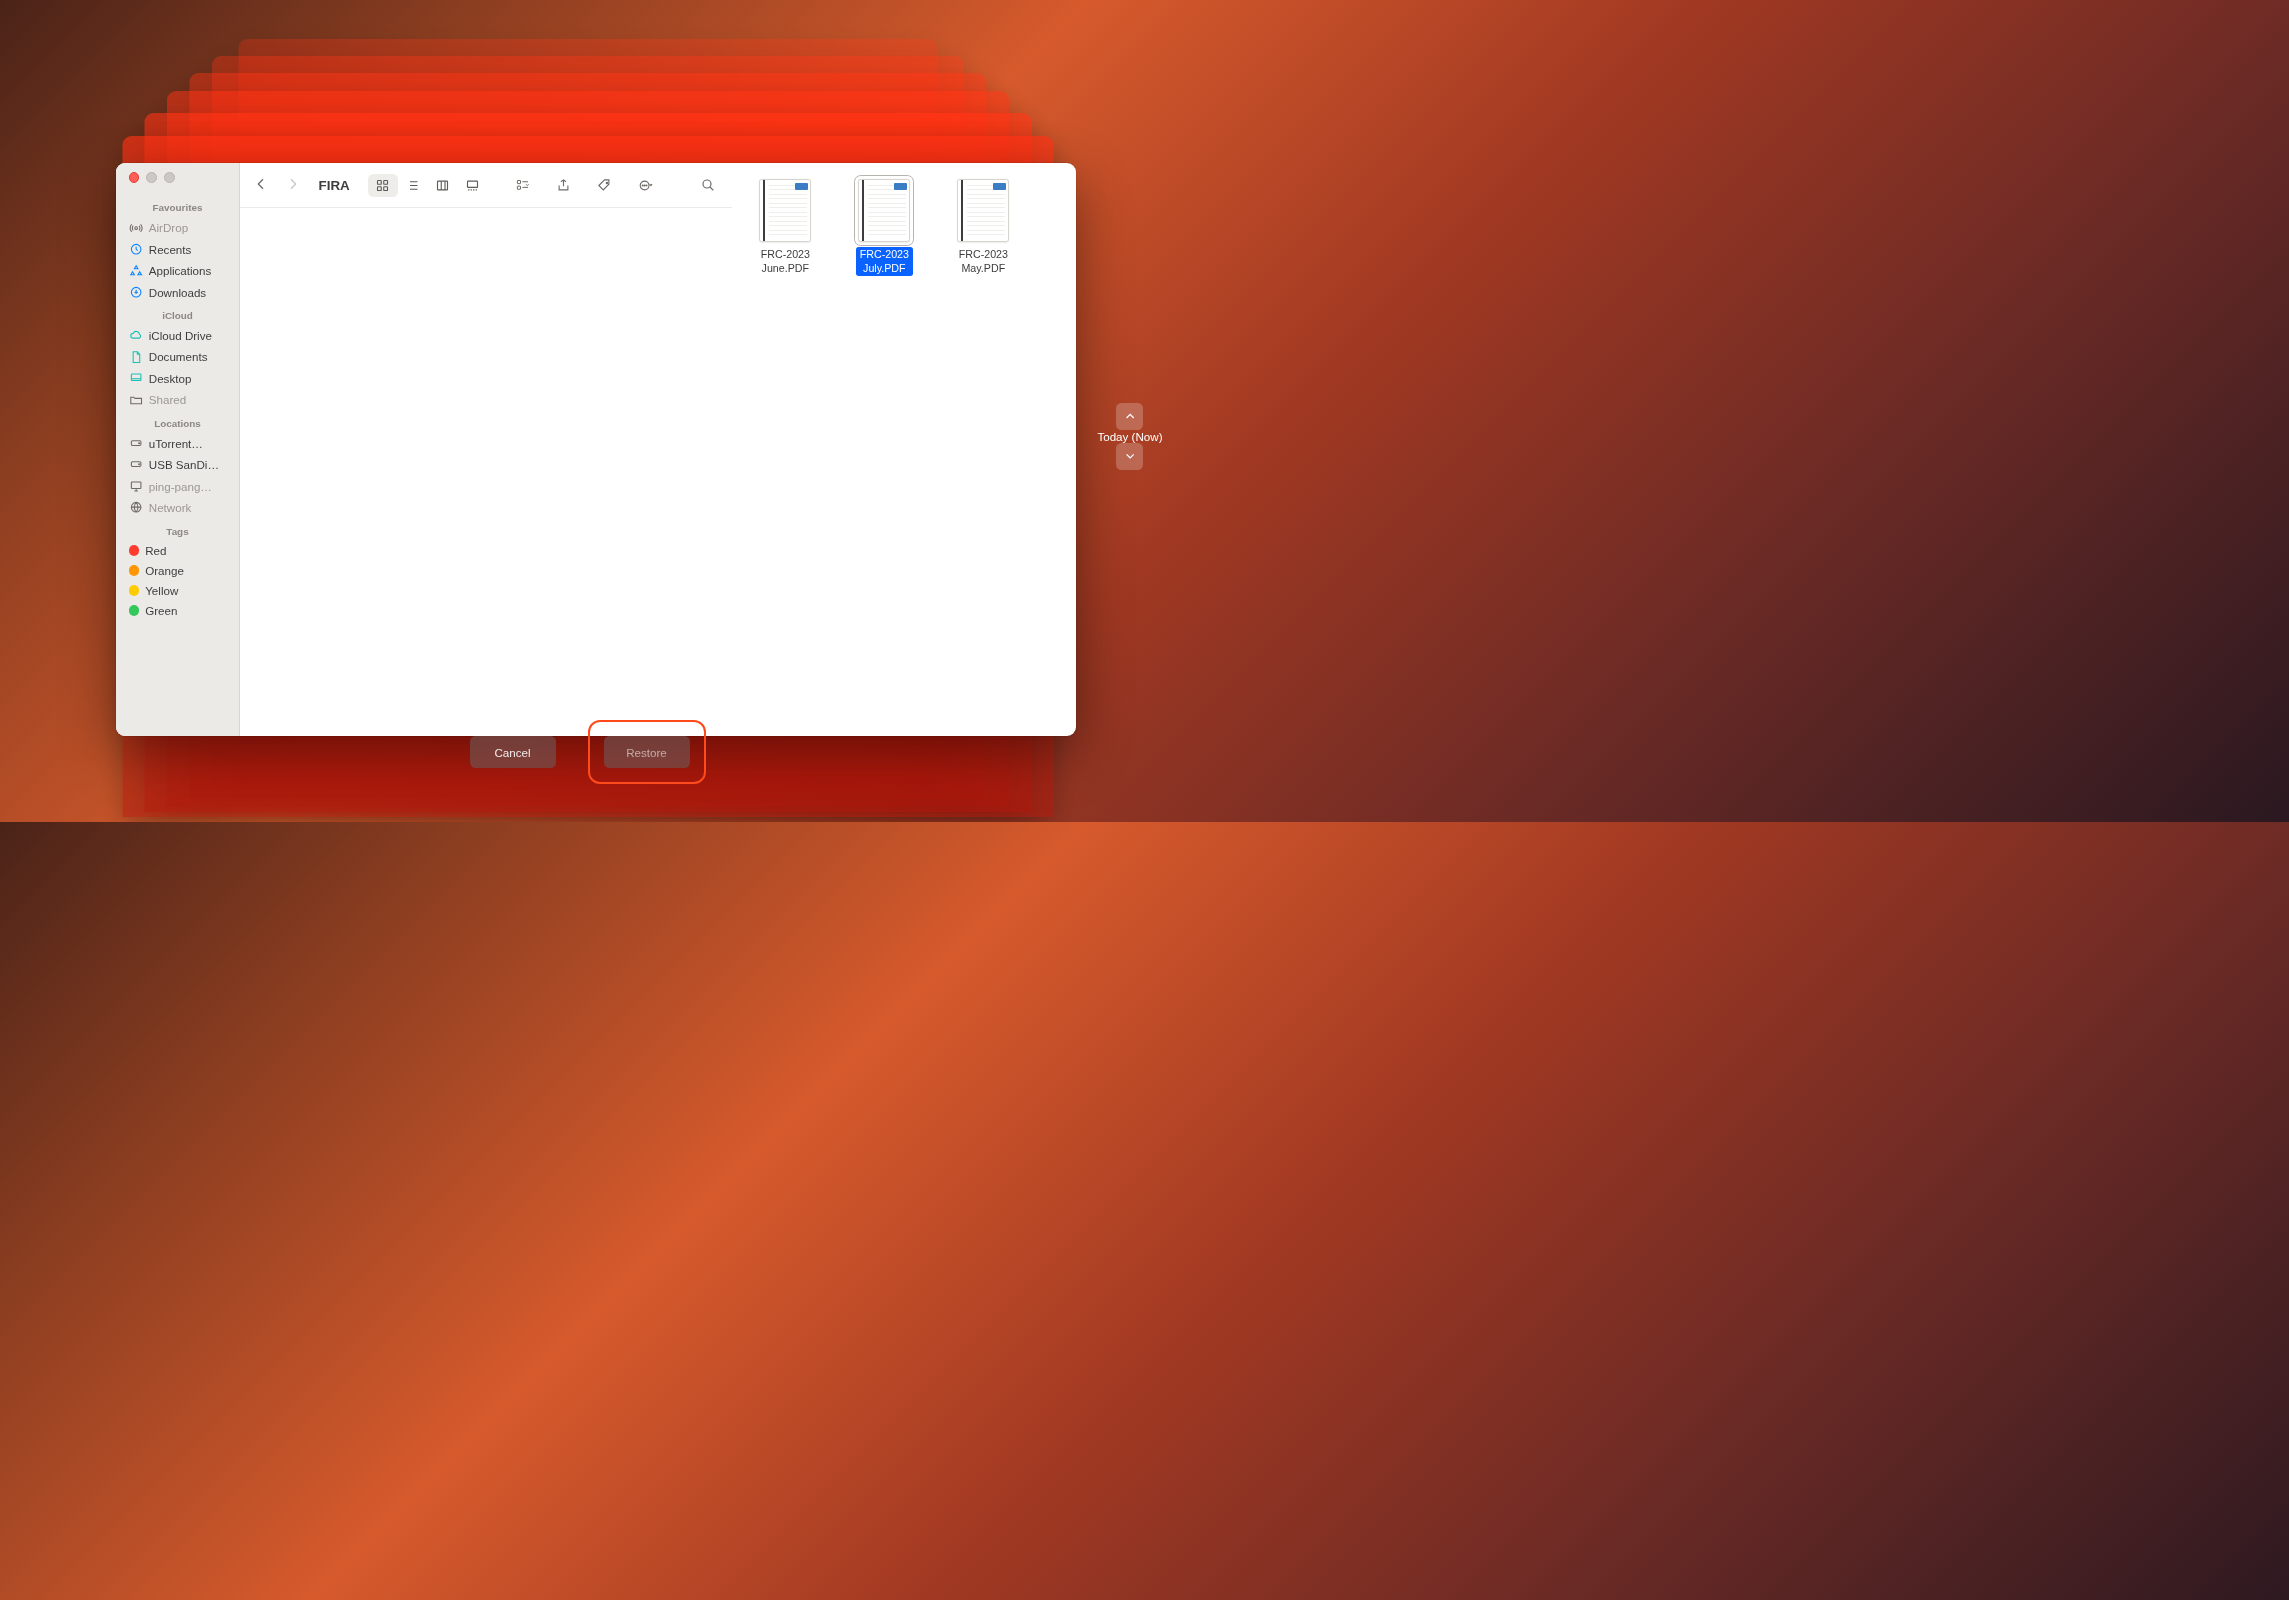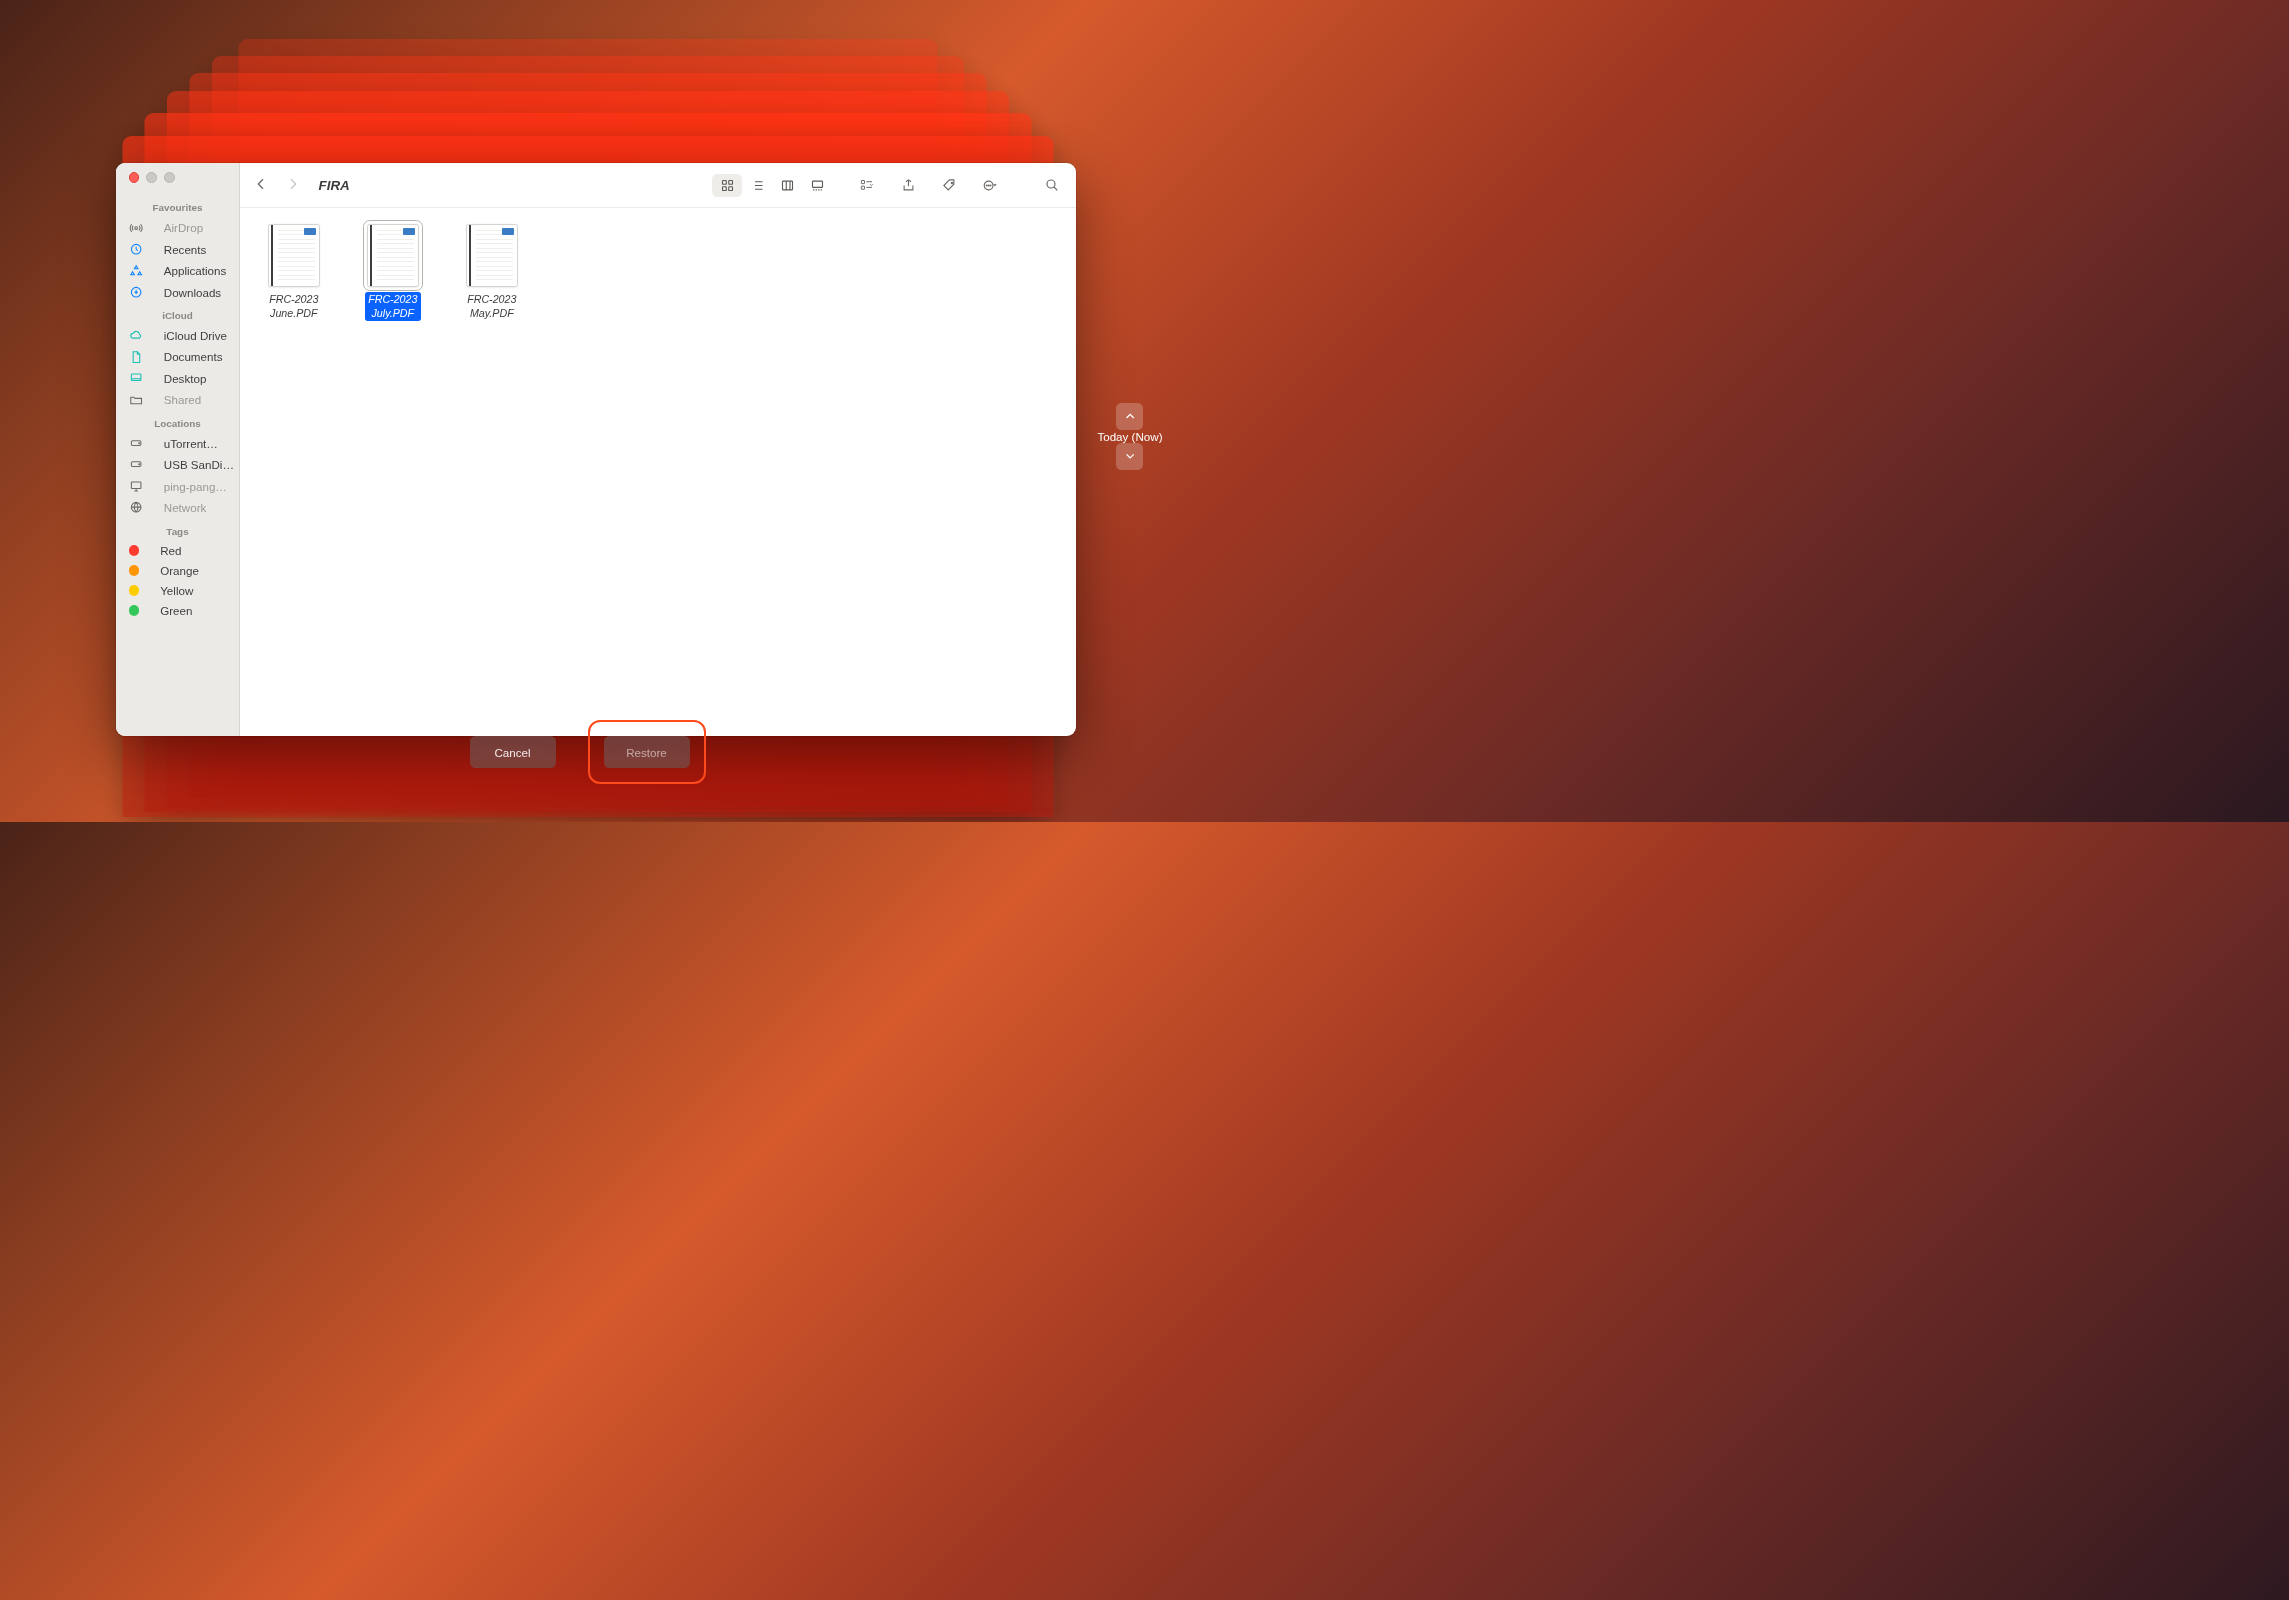--- a/index.html
+++ b/index.html
@@ -73,21 +73,21 @@
 .section-title {
   font-size: 9.9px;
   color: #8b8884;
   font-weight: 600;
   padding: 7.2px 12.5px 3.6px 12.5px;
 }
 
 .sb-item {
   display: flex;
   align-items: center;
-  gap: 21px;
+  gap: 6px;
   padding: 3.6px 9px 3.6px 12.5px;
   font-size: 11.6px;
   color: #3d3d3d;
   cursor: default;
   white-space: nowrap;
   overflow: hidden;
   text-overflow: ellipsis;
 }
 
 .sb-item.dim { color: #9b9893; }
@@ -103,22 +103,21 @@
 
 .tag-dot { width: 10.7px; height: 10.7px; border-radius: 50%; display: inline-block; flex: 0 0 10.7px; }
 .tag-red    { background: #ff3b30; }
 .tag-orange { background: #ff9500; }
 .tag-yellow { background: #ffcc00; }
 .tag-green  { background: #34c759; }
 
 .content {
   flex: 1;
   display: flex;
-  flex-direction: column;
-  font-style: italic;
+  flex-direction: row;
 }
 
 .toolbar {
   height: 45px;
   display: flex;
   align-items: center;
   padding: 0 12.5px;
   gap: 9px;
   border-bottom: 0.9px solid #eceae7;
 }

